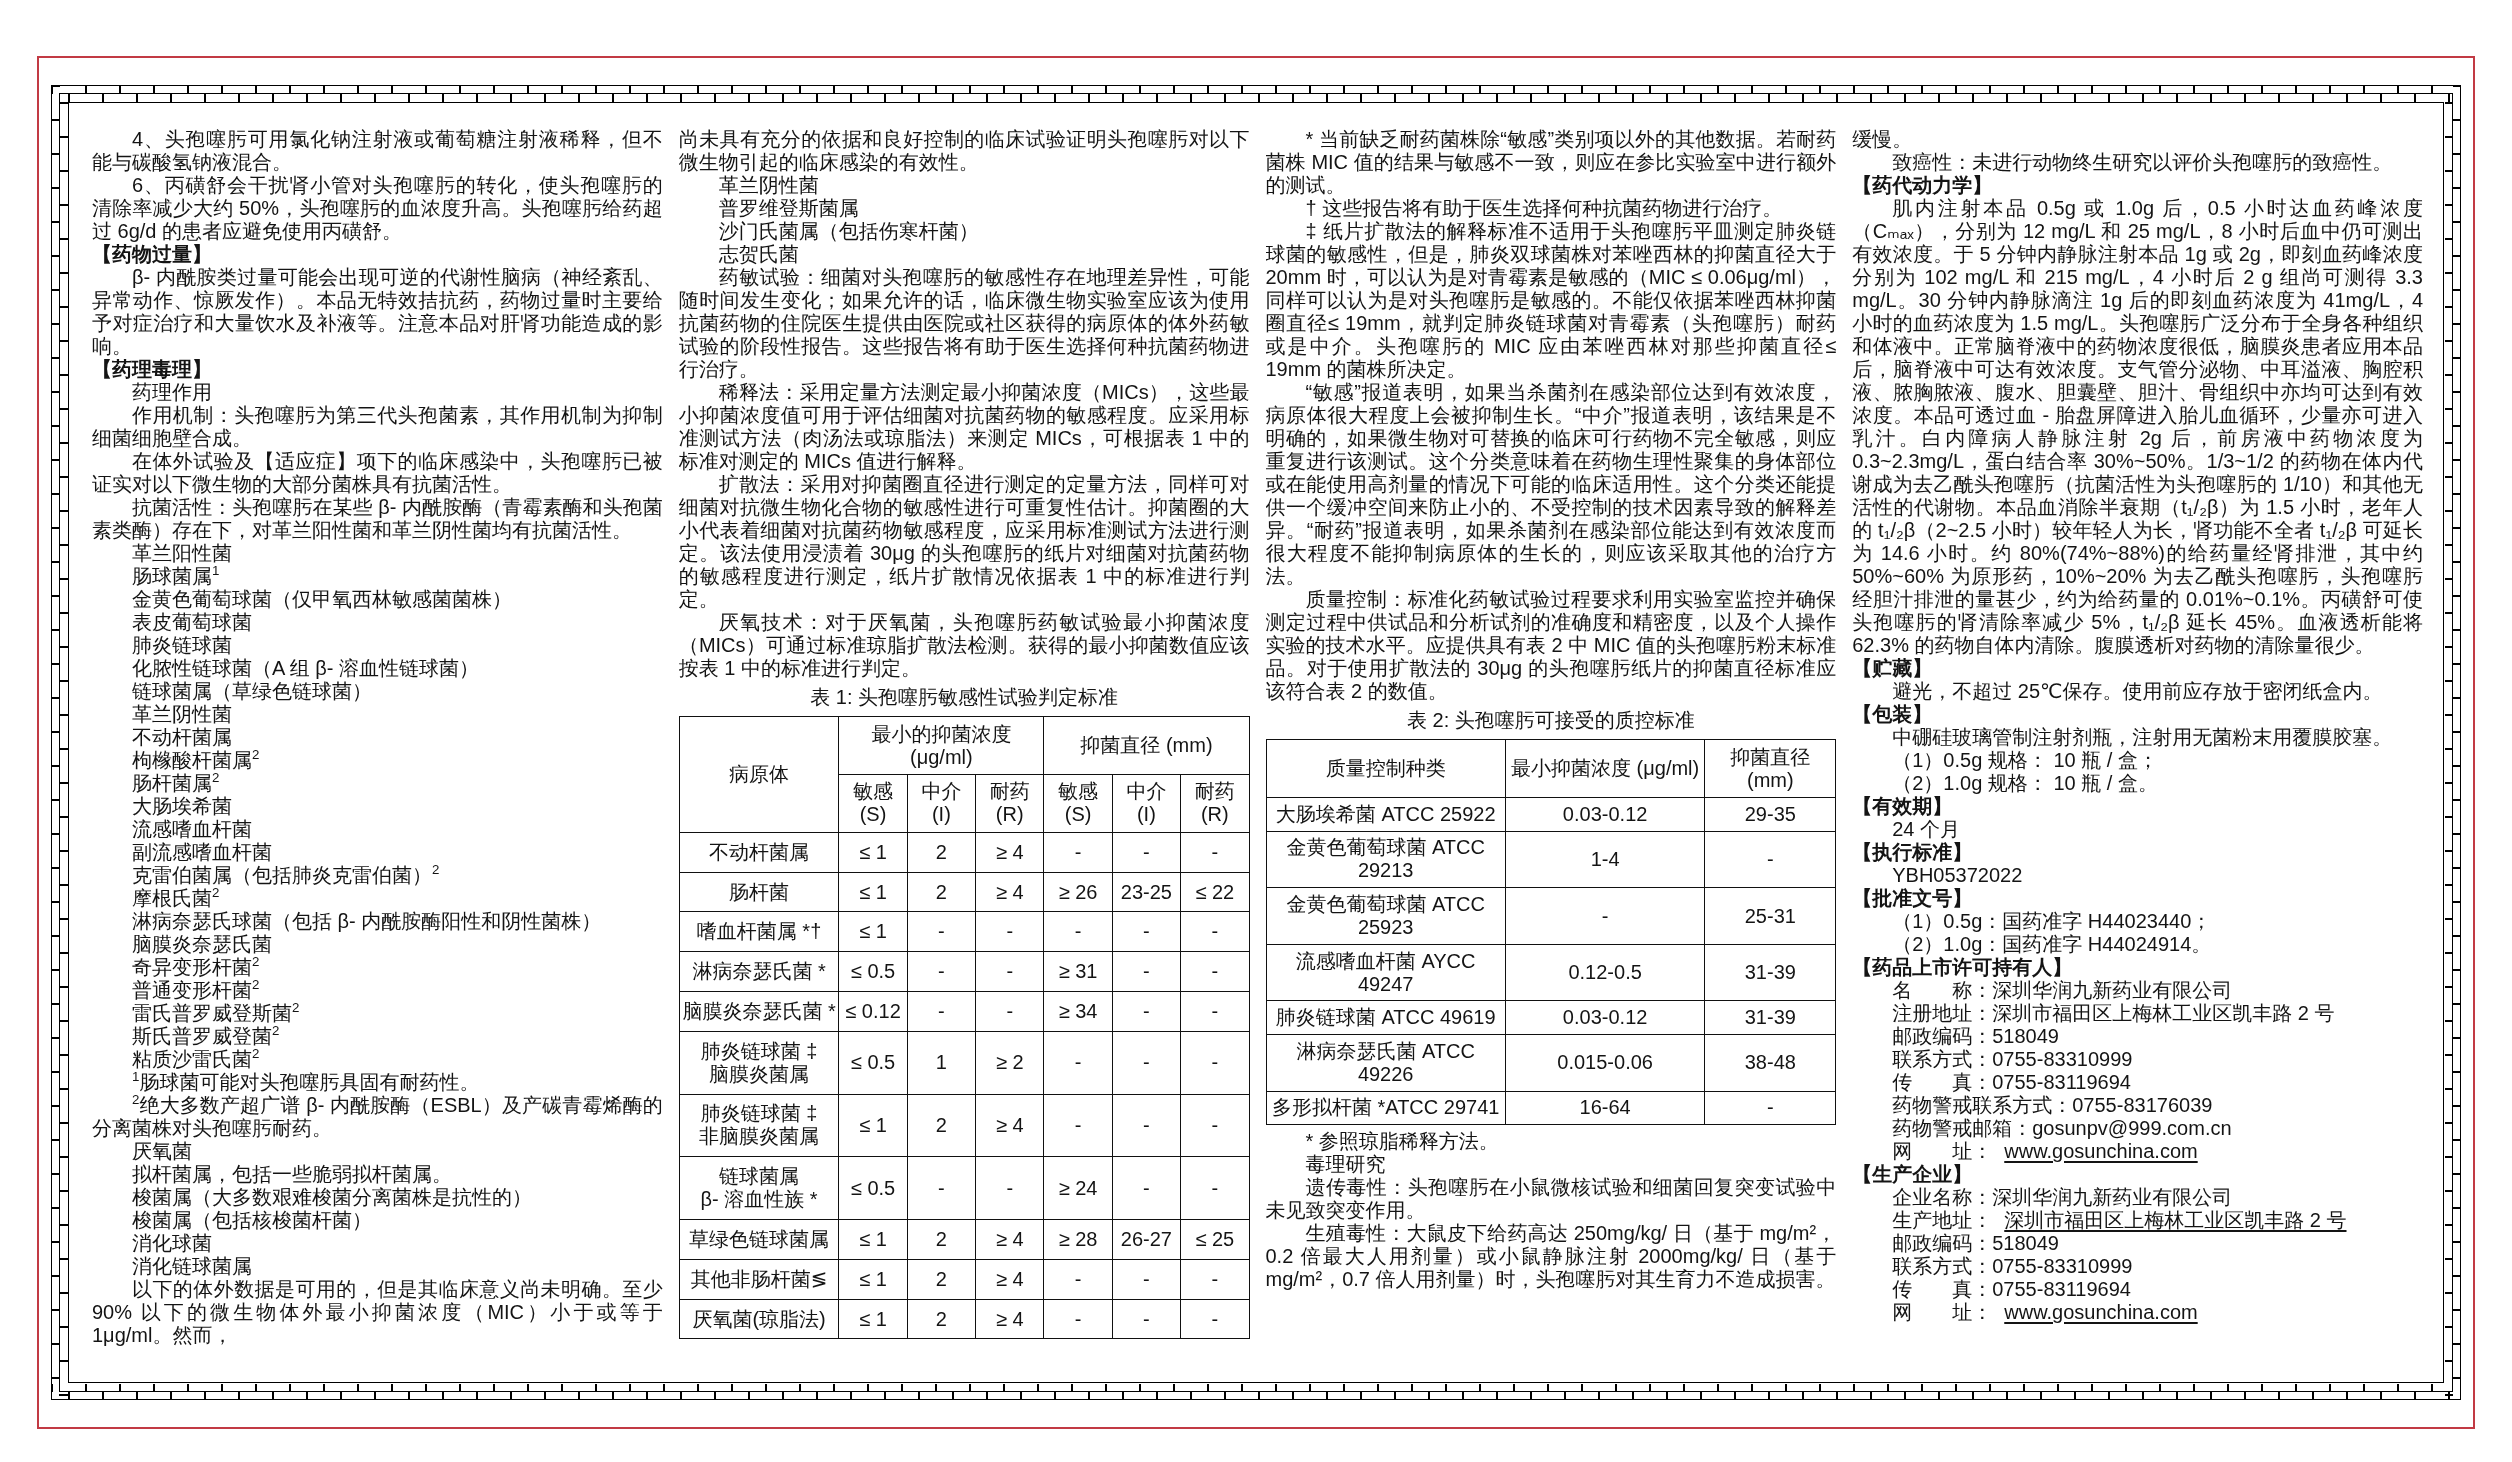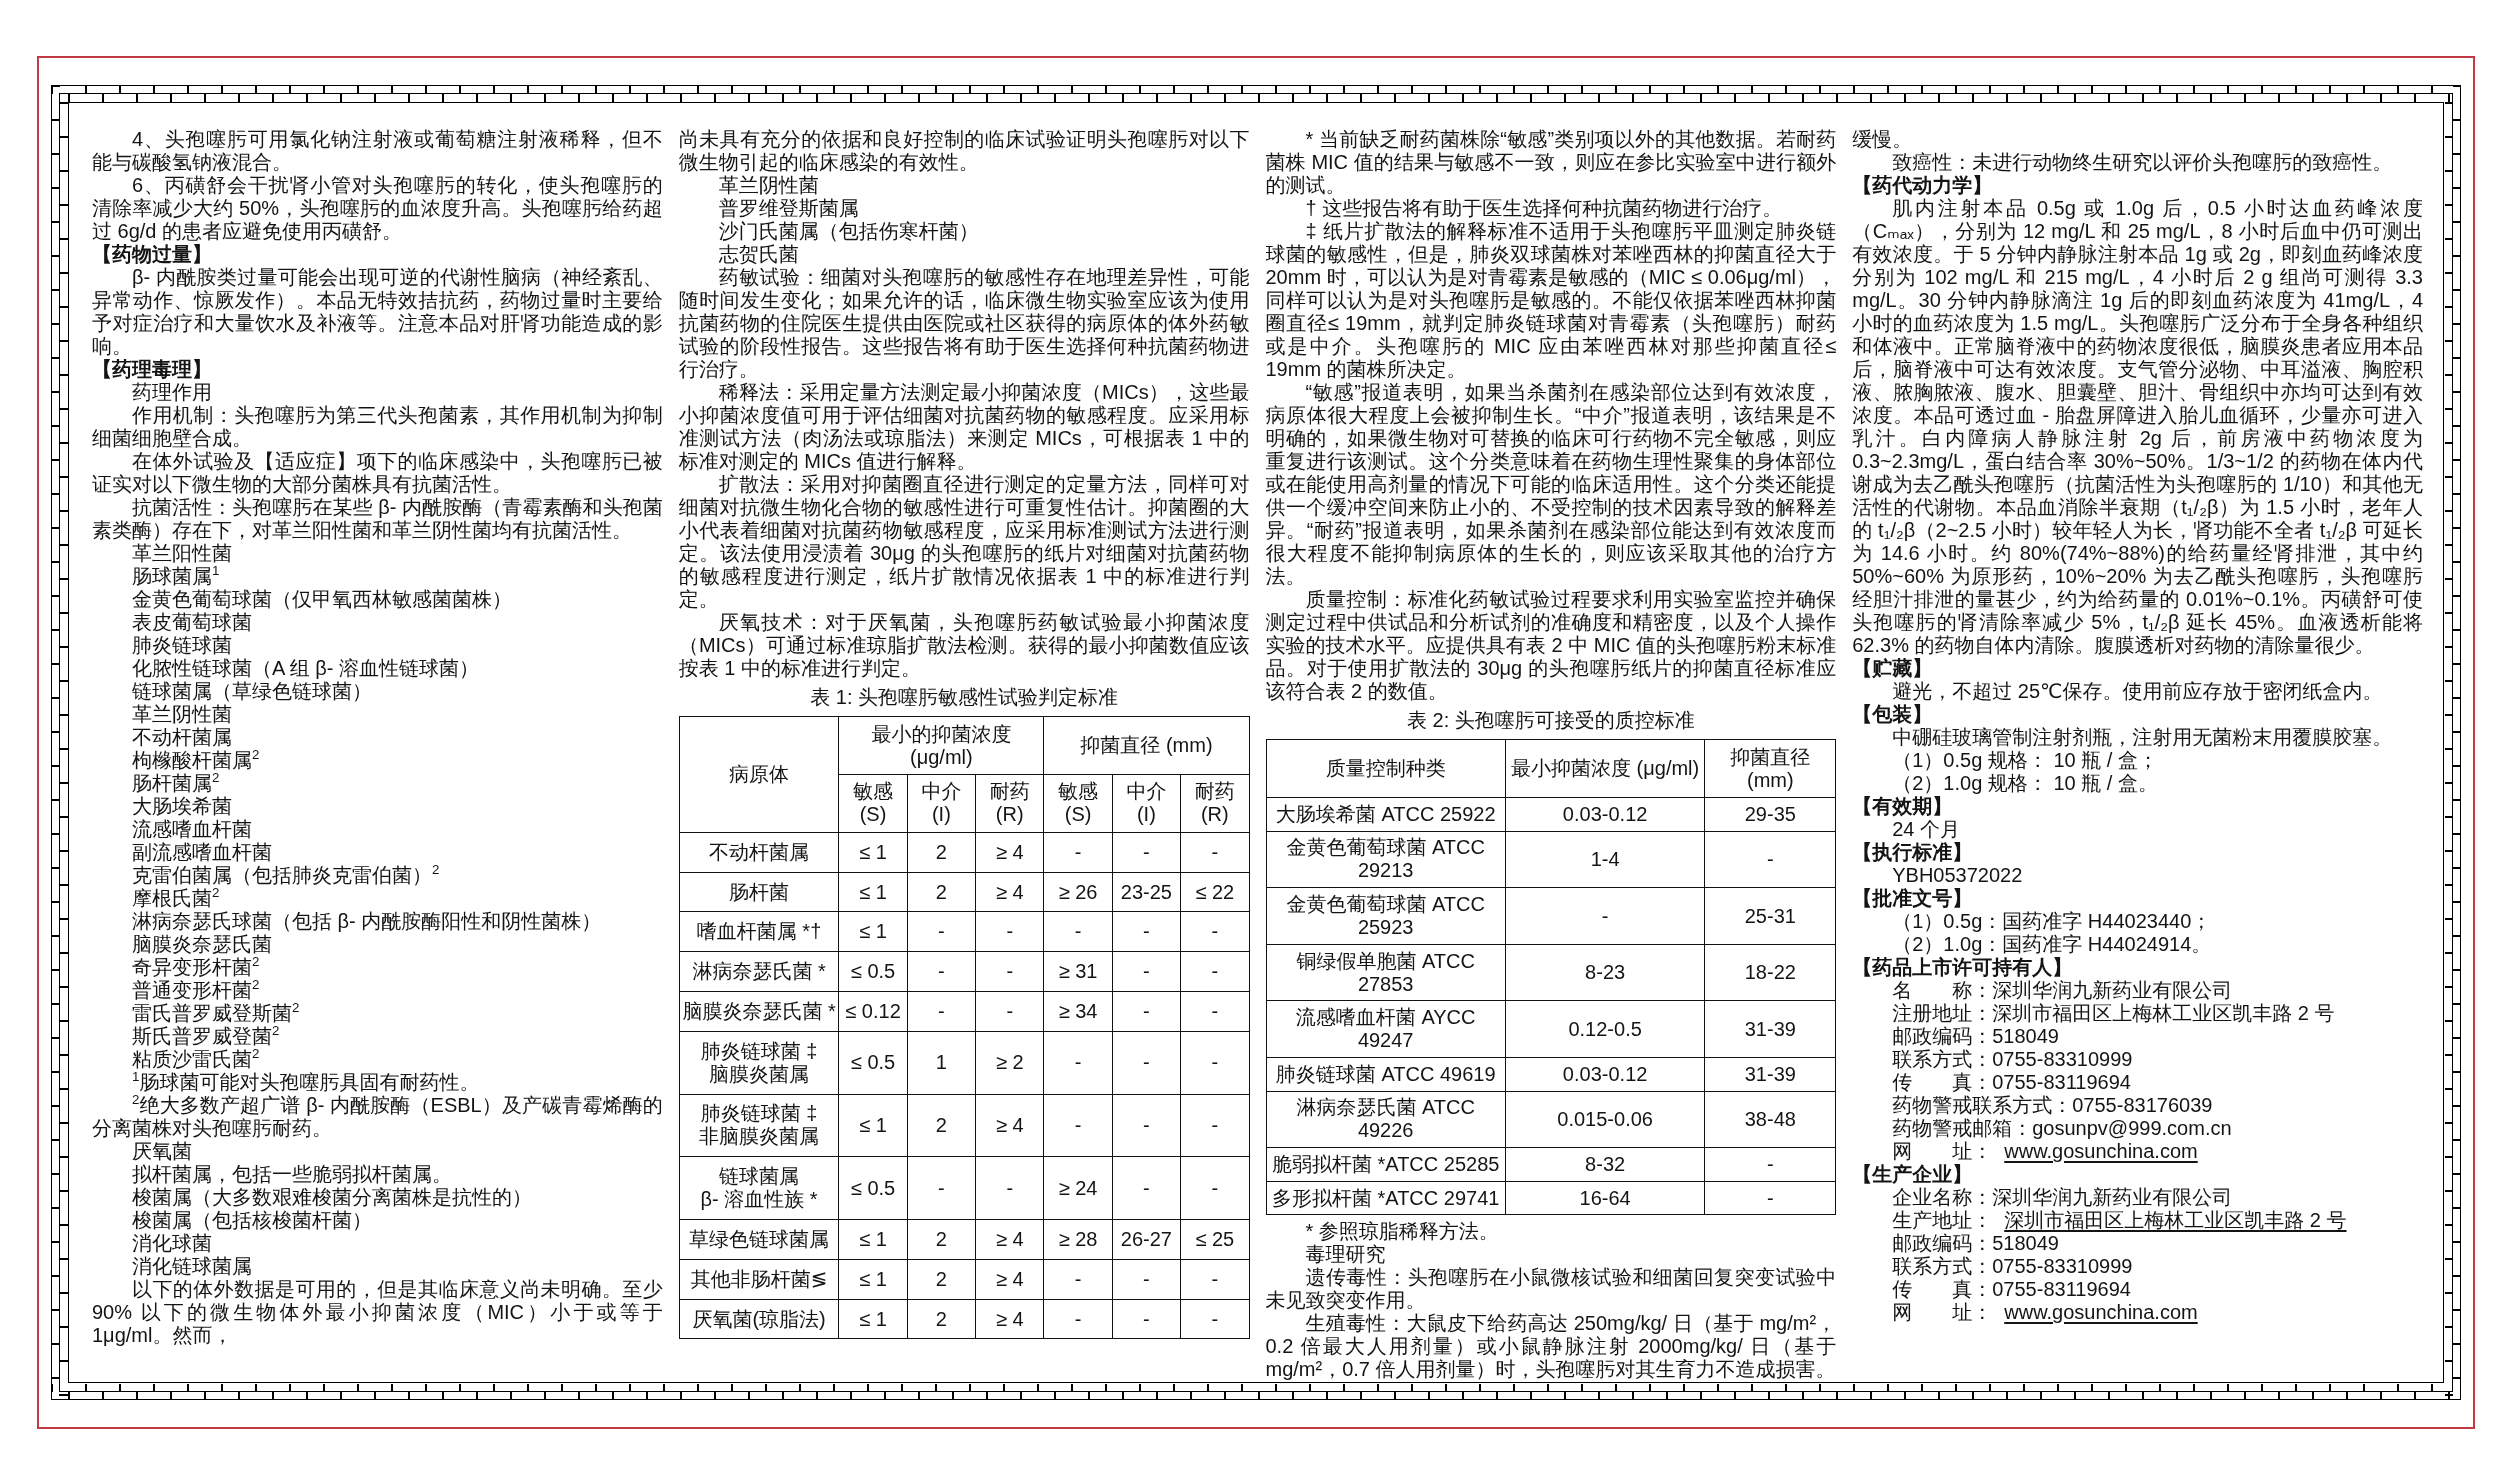--- a/index.html
+++ b/index.html
@@ -284,43 +284,33 @@
               <td>1-4</td>
               <td>-</td>
             </tr>
             <tr>
               <td>金黄色葡萄球菌 ATCC
 25923</td>
               <td>-</td>
               <td>25-31</td>
             </tr>
             <tr>
-              <td>铜绿假单胞菌 ATCC 27853</td>
-              <td>8-23</td>
-              <td>18-22</td>
-            </tr>
-            <tr>
               <td>流感嗜血杆菌 AYCC 49247</td>
               <td>0.12-0.5</td>
               <td>31-39</td>
             </tr>
             <tr>
               <td>肺炎链球菌 ATCC 49619</td>
               <td>0.03-0.12</td>
               <td>31-39</td>
             </tr>
             <tr>
               <td>淋病奈瑟氏菌 ATCC 49226</td>
               <td>0.015-0.06</td>
               <td>38-48</td>
-            </tr>
-            <tr>
-              <td>脆弱拟杆菌 *ATCC 25285</td>
-              <td>8-32</td>
-              <td>-</td>
             </tr>
             <tr>
               <td>多形拟杆菌 *ATCC 29741</td>
               <td>16-64</td>
               <td>-</td>
             </tr>
           </tbody>
       </table>
     </div>
     <div>

